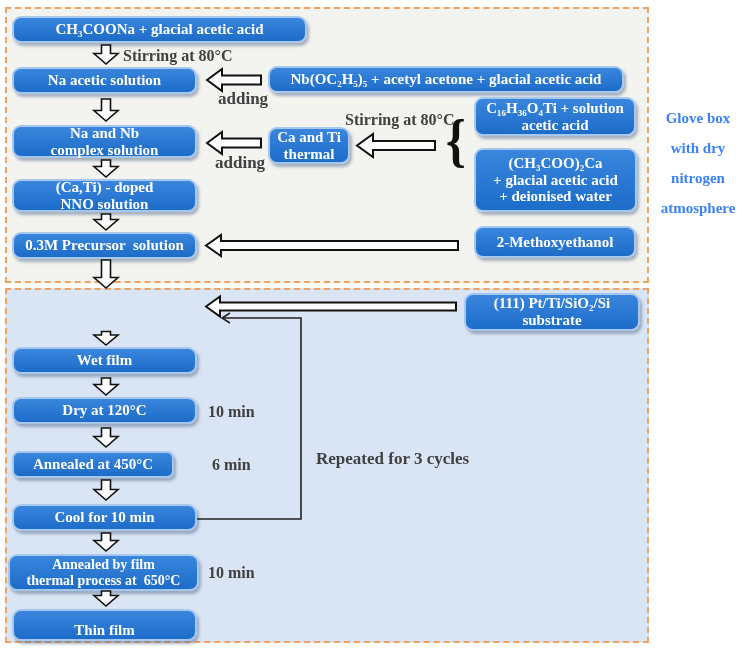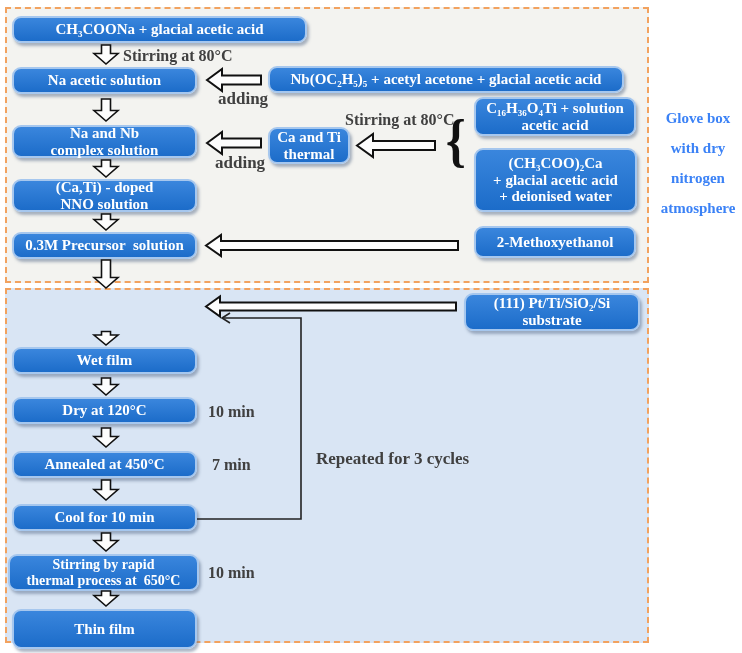--- a/index.html
+++ b/index.html
@@ -96,43 +96,43 @@
   </div>
 
   <div class="node" style="left:12px;top:347px;width:185px;height:27px;">
     <span>Wet film</span>
   </div>
 
   <div class="node" style="left:12px;top:397px;width:185px;height:27px;">
     <span>Dry at 120°C</span>
   </div>
 
-  <div class="node" style="left:12px;top:451px;width:185px;height:27px;">
+  <div class="node" style="left:12px;top:451px;width:162px;height:27px;border-radius:7px;">
     <span>Annealed at 450°C</span>
   </div>
 
   <div class="node" style="left:12px;top:504px;width:185px;height:27px;">
     <span>Cool for 10 min</span>
   </div>
 
   <div class="node" style="left:8px;top:554px;width:191px;height:37px;font-size:14px;">
-    <span>Stirring by rapid</span>
+    <span>Annealed by film</span>
     <span>thermal process at  650°C</span>
   </div>
 
-  <div class="node" style="left:12px;top:609px;width:185px;height:40px;">
+  <div class="node" style="left:12px;top:609px;width:185px;height:32px;justify-content:flex-end;">
     <span>Thin film</span>
   </div>
 
   <div class="lbl" style="left:123px;top:48px;">Stirring at 80°C</div>
   <div class="lbl" style="left:218px;top:90px;font-size:17px;">adding</div>
   <div class="lbl" style="left:215px;top:154px;font-size:17px;">adding</div>
   <div class="lbl" style="left:345px;top:112px;">Stirring at 80°C</div>
   <div class="lbl" style="left:208px;top:404px;">10 min</div>
-  <div class="lbl" style="left:212px;top:457px;">7 min</div>
+  <div class="lbl" style="left:212px;top:457px;">6 min</div>
   <div class="lbl" style="left:208px;top:565px;">10 min</div>
   <div class="lbl lbl-big" style="left:316px;top:413px;margin-top:37px;">Repeated for 3 cycles</div>
 
   <div class="brace">{</div>
 
   <svg class="arr" style="left:93px;top:44px;" width="26" height="21">
     <polygon points="8.5,1 17.5,1 17.5,9.5 25,9.5 13,20 1,9.5 8.5,9.5" fill="#fdfdfd" stroke="#111" stroke-width="1.6"></polygon>
     </svg>
   <svg class="arr" style="left:93px;top:98px;" width="26" height="24">
     <polygon points="8.5,1 17.5,1 17.5,12.5 25,12.5 13,23 1,12.5 8.5,12.5" fill="#fdfdfd" stroke="#111" stroke-width="1.6"></polygon>

